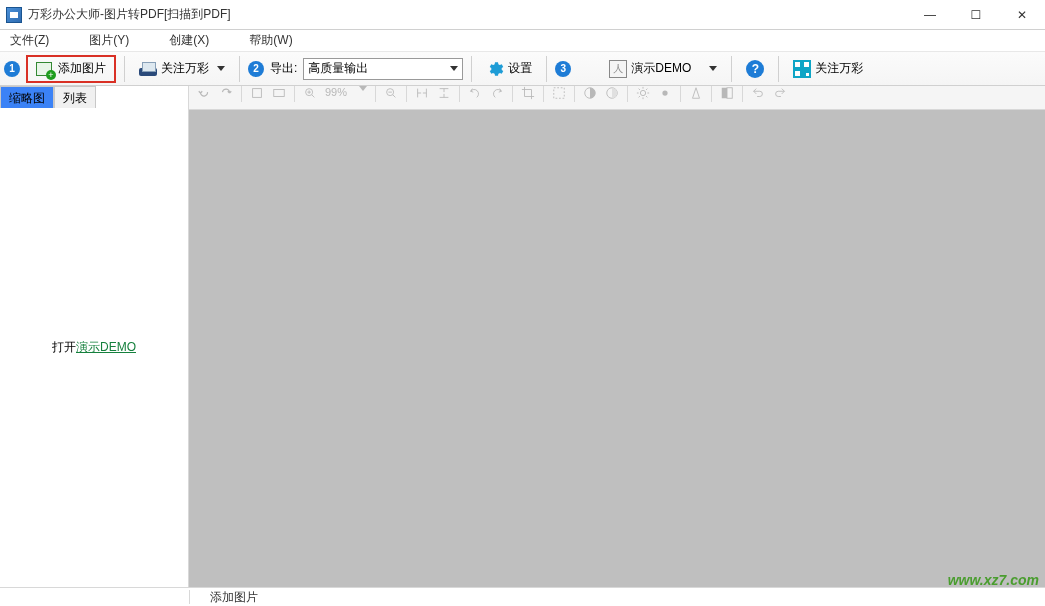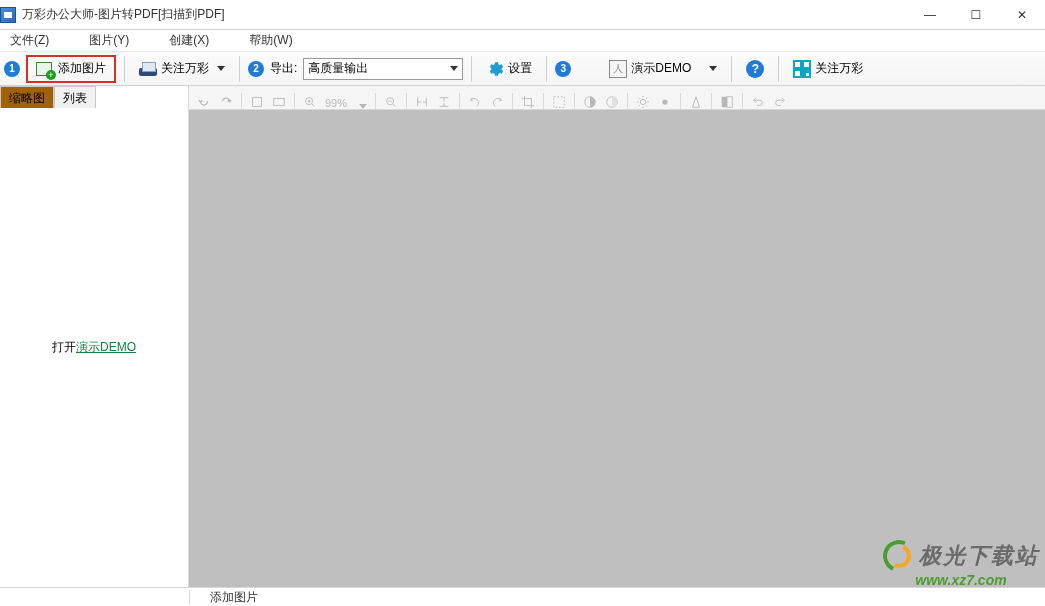--- a/index.html
+++ b/index.html
@@ -1,18 +1,18 @@
 <!DOCTYPE html>
 <html><head>
 <meta charset="utf-8">
 <style>
 * { margin: 0; padding: 0; box-sizing: border-box; font-family: "Microsoft YaHei", "SimSun", sans-serif; }
 body { width: 1045px; height: 606px; background: #fff; overflow: hidden; position: relative; }
 
-.titlebar { height: 30px; background: #fff; border-bottom: 1px solid #d0d0d0; display: flex; align-items: center; padding-left: 0; position: relative; }
+.titlebar { height: 30px; background: #fff; border-bottom: 1px solid #d0d0d0; display: flex; align-items: center; padding-left: 6px; position: relative; }
 .titlebar-icon { width: 16px; height: 16px; background: linear-gradient(135deg,#4a90d9,#2e6bb0); border: 1px solid #1a5490; margin-right: 6px; display: inline-flex; align-items: center; justify-content: center; }
 .titlebar-icon::after { content: ""; width: 8px; height: 6px; background: #fff; }
 .titlebar-title { font-size: 12px; color: #333; }
 .window-ctrls { position: absolute; right: 0; top: 0; height: 30px; display: flex; }
 .window-btn { width: 46px; height: 30px; display: flex; align-items: center; justify-content: center; font-size: 12px; color: #333; }
 
 .menubar { height: 22px; display: flex; align-items: center; padding-left: 4px; font-size: 12px; gap: 28px; border-bottom: 1px solid #e8e8e8; }
 .menu-item { padding: 2px 6px; color: #333; }
 
 .toolbar { height: 34px; background: linear-gradient(#fbfbfb,#f5f5f5); border-bottom: 1px solid #d0d0d0; display: flex; align-items: center; padding: 0 4px; gap: 6px; font-size: 12px; }
@@ -35,26 +35,26 @@
 .icon-qr::before { left: 2px; top: 2px; box-shadow: 9px 0 #fff, 0 9px #fff; }
 .icon-qr::after { right: 2px; bottom: 2px; width: 3px; height: 3px; }
 
 .dropdown-arrow { width: 0; height: 0; border-left: 4px solid transparent; border-right: 4px solid transparent; border-top: 5px solid #333; margin-left: 4px; }
 .output-select { width: 160px; height: 22px; border: 1px solid #999; background: #fff; font-size: 12px; padding: 0 4px; display: flex; align-items: center; justify-content: space-between; }
 
 .content { display: flex; height: calc(100% - 30px - 22px - 34px - 19px); }
 .sidepanel { width: 189px; border-right: 1px solid #d8d8d8; display: flex; flex-direction: column; }
 .tabs { height: 22px; display: flex; font-size: 12px; }
 .tab { padding: 3px 8px; border: 1px solid #c8c8c8; border-bottom: none; background: #f0f0f0; }
-.tab.active { background: #a16207; }
+.tab.active { background: #3b82f6; }
 .sidecontent { flex: 1; display: flex; align-items: center; justify-content: center; font-size: 12px; }
 .sidecontent a { color: #15803d; text-decoration: underline; }
 
 .main { flex: 1; display: flex; flex-direction: column; }
-.imgtoolbar { height: 24px; background: #f5f5f5; border-bottom: 1px solid #d8d8d8; display: flex; align-items: flex-end; gap: 8px; padding: 0 8px; font-size: 11px; color: #b8b8b8; }
+.imgtoolbar { height: 24px; background: #f5f5f5; border-bottom: 1px solid #d8d8d8; display: flex; align-items: flex-start; gap: 8px; padding: 0 8px; font-size: 11px; color: #b8b8b8; }
 .imgtb-icon { width: 14px; height: 14px; display: inline-block; position: relative; }
 .imgtb-sep { width: 1px; height: 16px; background: #d8d8d8; }
 .zoom-pct { color: #b8b8b8; font-size: 11px; }
 .preview { flex: 1; background: #bfbfbf; }
 
 .statusbar { height: 19px; border-top: 1px solid #d8d8d8; display: flex; align-items: center; font-size: 12px; color: #333; }
 .status-cell { padding: 0 20px; }
 .status-sep { width: 1px; height: 14px; background: #d8d8d8; }
 
 .watermark { position: absolute; right: 6px; bottom: 18px; display: flex; flex-direction: column; align-items: center; font-style: italic; }
@@ -230,18 +230,14 @@
   </div>
 </div>
 
 <div class="statusbar">
   <div style="width:189px"></div>
   <span class="status-sep"></span>
   <span class="status-cell">添加图片</span>
 </div>
 
 <div class="watermark">
-  <div class="row1">
-    <span class="logo"></span>
-    <span class="txt1">极光下载站</span>
-  </div>
   <span class="url">www.xz7.com</span>
 </div>
 
 </body></html>

